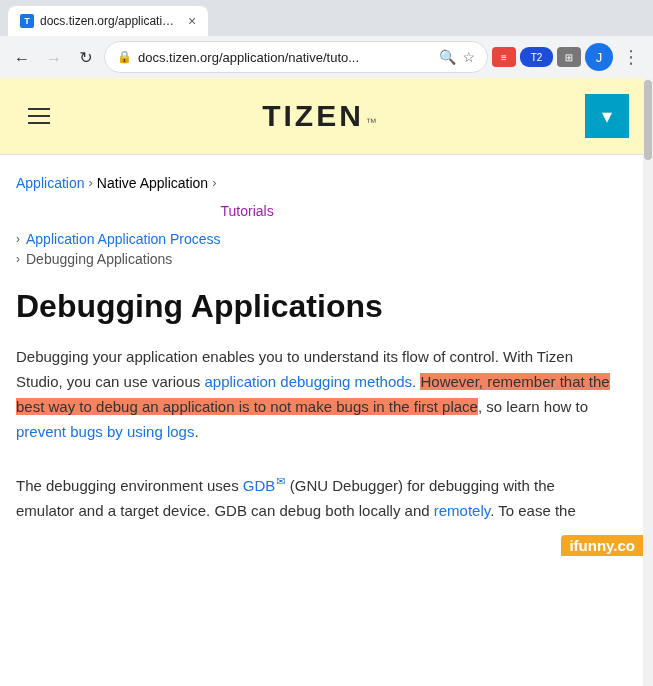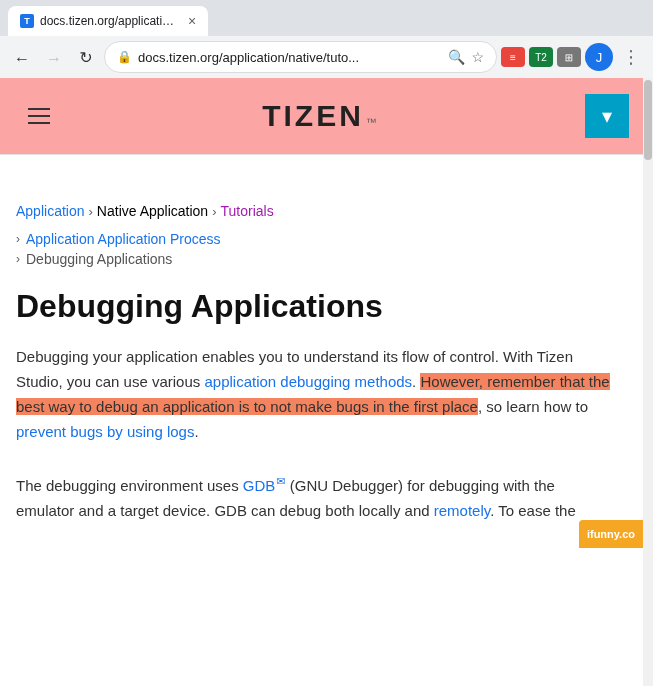--- a/index.html
+++ b/index.html
@@ -34,53 +34,53 @@
     <div style="width:28px;height:28px;display:flex;align-items:center;justify-content:center;border-radius:50%;cursor:pointer;color:#333;font-size:16px;">↻</div>
 
     <div style="flex:1;display:flex;align-items:center;background:#fff;border:1px solid #dadce0;border-radius:20px;padding:4px 12px;gap:6px;height:32px;">
       <span style="color:#5f6368;font-size:12px;">🔒</span>
       <span style="font-size:13px;color:#202124;flex:1;">docs.tizen.org/application/native/tuto...</span>
       <span style="color:#5f6368;font-size:14px;">🔍</span>
       <span style="color:#5f6368;font-size:14px;">☆</span>
     </div>
 
     <div style="background:#e8453c;color:white;border-radius:4px;width:24px;height:20px;display:flex;align-items:center;justify-content:center;font-size:10px;font-weight:bold;cursor:pointer;">≡</div>
-    <div style="background:#15803d;color:white;border-radius:4px;width:24px;height:20px;display:flex;align-items:center;justify-content:center;font-size:10px;cursor:pointer;">T2</div>
+    <div style="background:#1d4ed8;color:white;border-radius:9px;width:33px;height:20px;display:flex;align-items:center;justify-content:center;font-size:10px;cursor:pointer;">T2</div>
     <div style="background:#777;color:white;border-radius:4px;width:24px;height:20px;display:flex;align-items:center;justify-content:center;font-size:10px;cursor:pointer;">⊞</div>
     <div style="width:28px;height:28px;border-radius:50%;background:#1a73e8;color:white;display:flex;align-items:center;justify-content:center;font-size:13px;font-weight:500;cursor:pointer;">J</div>
     <div style="width:28px;height:28px;display:flex;align-items:center;justify-content:center;border-radius:50%;cursor:pointer;color:#5f6368;font-size:18px;">⋮</div>
   </div>
 </div>
 
 <div style="position:absolute;right:0;top:78px;width:10px;height:608px;background:#f1f1f1;z-index:10;">
   <div style="position:absolute;top:2px;right:1px;width:8px;height:80px;background:#c1c1c1;border-radius:4px;"></div>
 </div>
 
 <div style="position:relative;background:#fff;">
 
-  <div style="display:flex;align-items:center;justify-content:space-between;padding:16px 24px;border-bottom:1px solid #e0e0e0;background:#fca5a5;">
+  <div style="display:flex;align-items:center;justify-content:space-between;padding:16px 24px;border-bottom:1px solid #e0e0e0;background:#fef9c3;">
     <div style="display:flex;flex-direction:column;gap:5px;cursor:pointer;padding:4px;">
       <div style="width:22px;height:2px;background:#333;"></div>
       <div style="width:22px;height:2px;background:#333;"></div>
       <div style="width:22px;height:2px;background:#333;"></div>
     </div>
 
     <div style="display:flex;align-items:baseline;gap:2px;">
       <span style="font-size:30px;font-weight:900;color:#222;letter-spacing:3px;font-family:Arial Black,sans-serif;">TIZEN</span>
       <span style="font-size:11px;vertical-align:super;color:#555;">™</span>
     </div>
 
     <div style="background:#00a0c6;width:44px;height:44px;display:flex;align-items:center;justify-content:center;cursor:pointer;">
       <span style="color:white;font-size:20px;">▾</span>
     </div>
   </div>
 
   <div style="padding:20px 40px 20px 16px;">
 
-    <div style="display:flex;align-items:flex-end;flex-wrap:wrap;gap:4px;margin-bottom:10px;font-size:14px;">
+    <div style="display:flex;align-items:flex-start;flex-wrap:wrap;gap:4px;margin-bottom:10px;font-size:14px;">
       <a href="#" style="color:#1a73e8;text-decoration:none;">Application</a>
       <span style="color:#5f6368;font-size:13px;">›</span>
       <a href="#" style="color:#000000;text-decoration:none;">Native Application</a>
       <span style="color:#5f6368;font-size:13px;">›</span>
       <a href="#" style="color:#a21caf;text-decoration:none;margin-top:28px;">Tutorials</a>
     </div>
 
     <div style="margin-bottom:18px;">
       <div style="display:flex;align-items:center;gap:6px;padding:2px 0;font-size:14px;">
         <span style="color:#5f6368;font-size:12px;">›</span>
@@ -97,15 +97,15 @@
     <p style="font-size:15px;line-height:1.65;color:#333;margin-bottom:28px;">
       <span>Debugging your application enables you to understand its flow of control. With Tizen Studio, you can use various </span><a href="#" style="color:#1a73e8;text-decoration:none;">application debugging methods</a><span>. </span><span style="background-color:#f4845f;color:#333;">However, remember that the best way to debug an application is to not make bugs in the first place</span><span>, so learn how to </span><a href="#" style="color:#1a73e8;text-decoration:none;">prevent bugs by using logs</a><span>.</span>
     </p>
 
     <p style="font-size:15px;line-height:1.65;color:#333;margin-bottom:16px;">
       <span>The debugging environment uses </span><a href="#" style="color:#1a73e8;text-decoration:none;">GDB</a><span style="font-size:11px;color:#1a73e8;vertical-align:super;margin-left:1px;">✉</span><span> (GNU Debugger) for debugging with the emulator and a target device. GDB can debug both locally and </span><a href="#" style="color:#1a73e8;text-decoration:none;">remotely</a><span>. To ease the</span>
     </p>
 
   </div>
 
-  <div style="position:absolute;bottom:12px;right:10px;background:#f5a623;color:white;font-size:11px;font-weight:bold;padding:8px 8px;border-radius:4px 0 0 0;">ifunny.co</div>
+  <div style="position:absolute;bottom:4px;right:10px;background:#f5a623;color:white;font-size:15px;font-weight:bold;padding:2px 8px;border-radius:4px 0 0 0;">ifunny.co</div>
 
 </div>
 
 </body></html>

